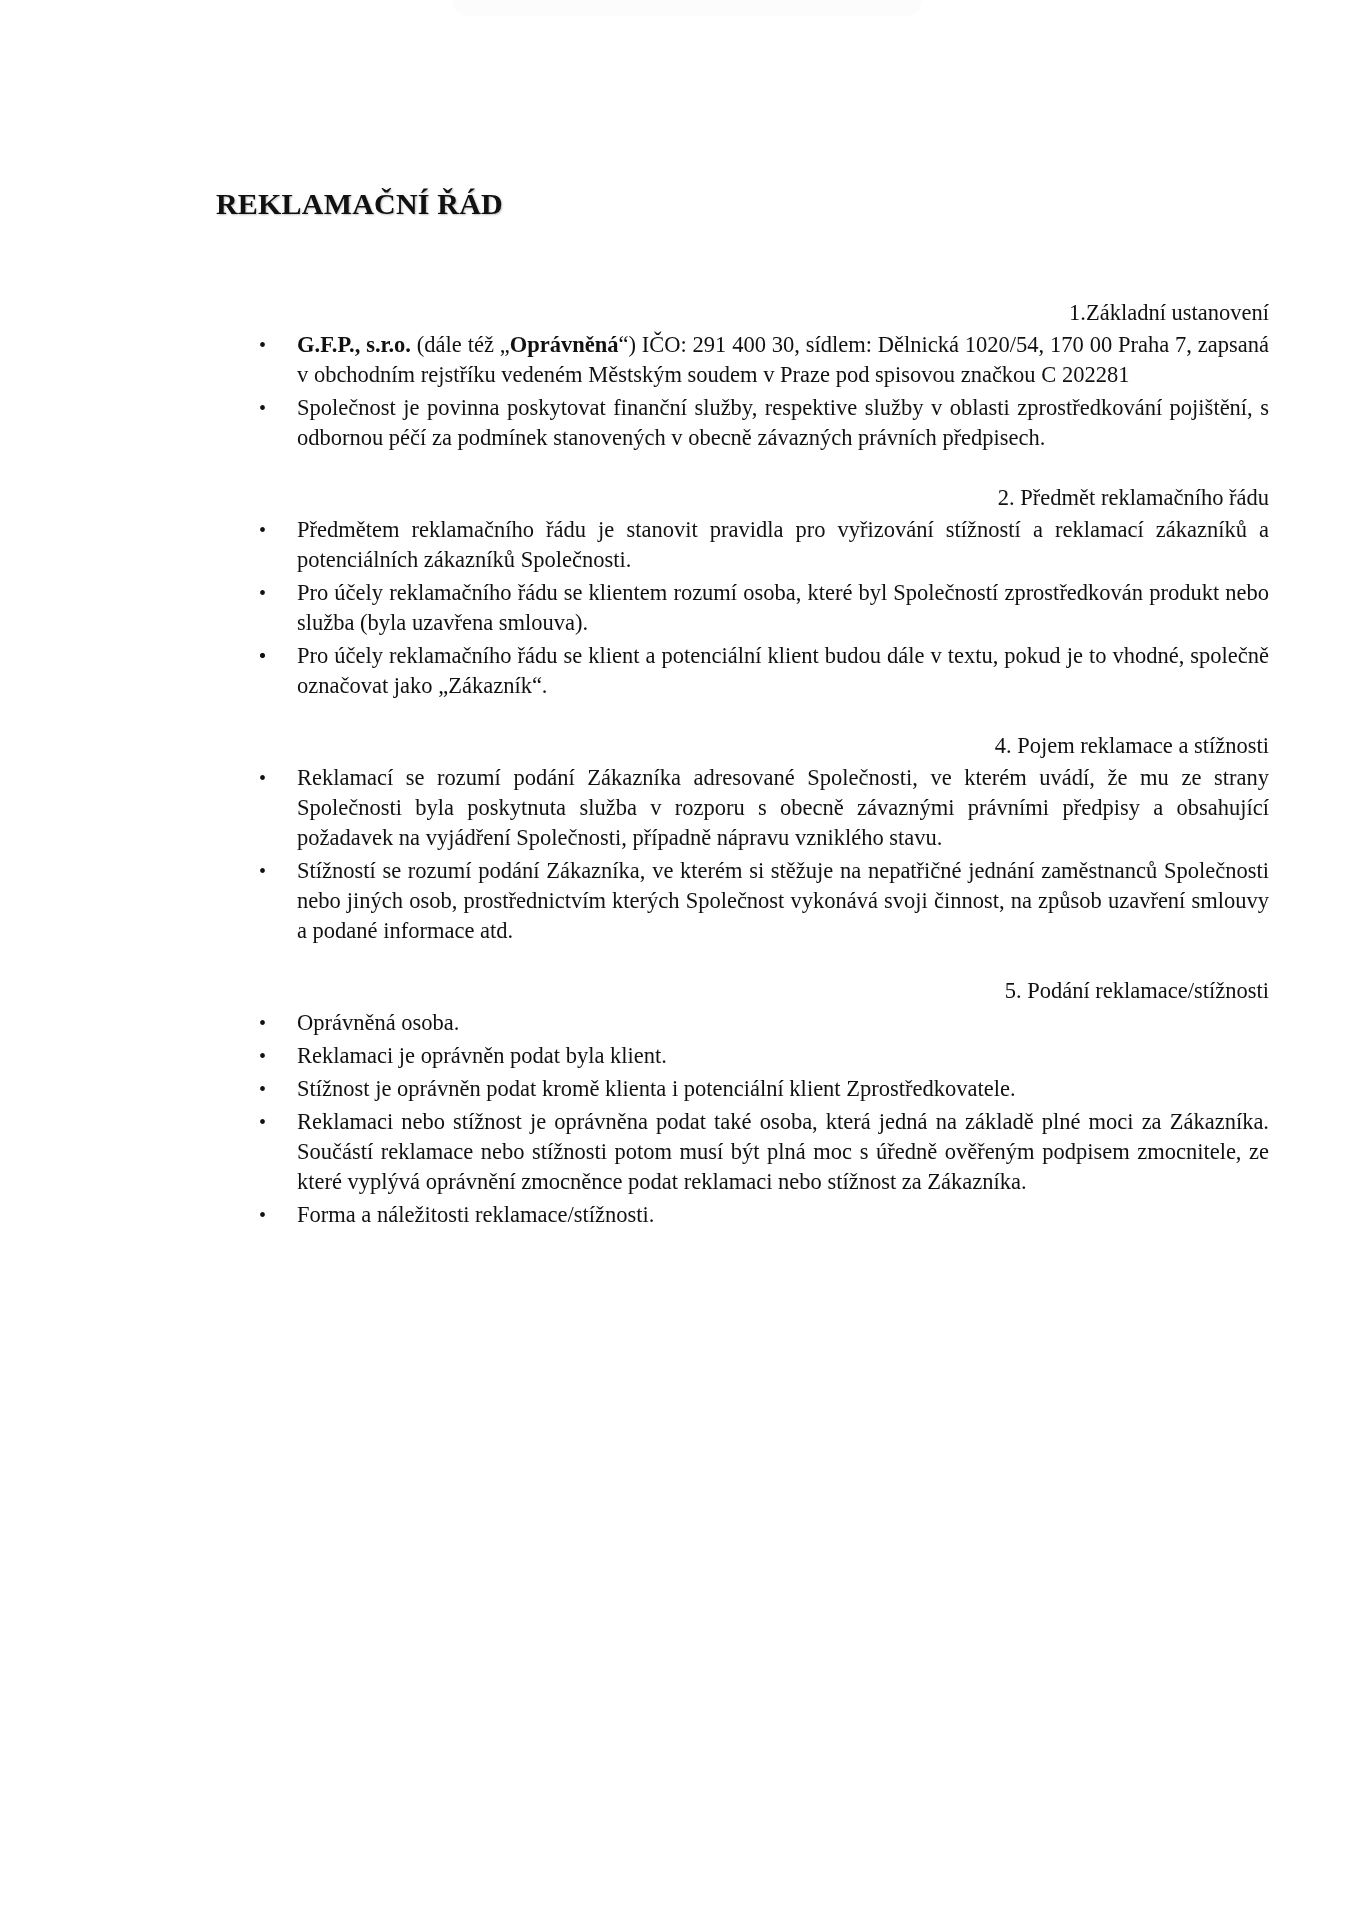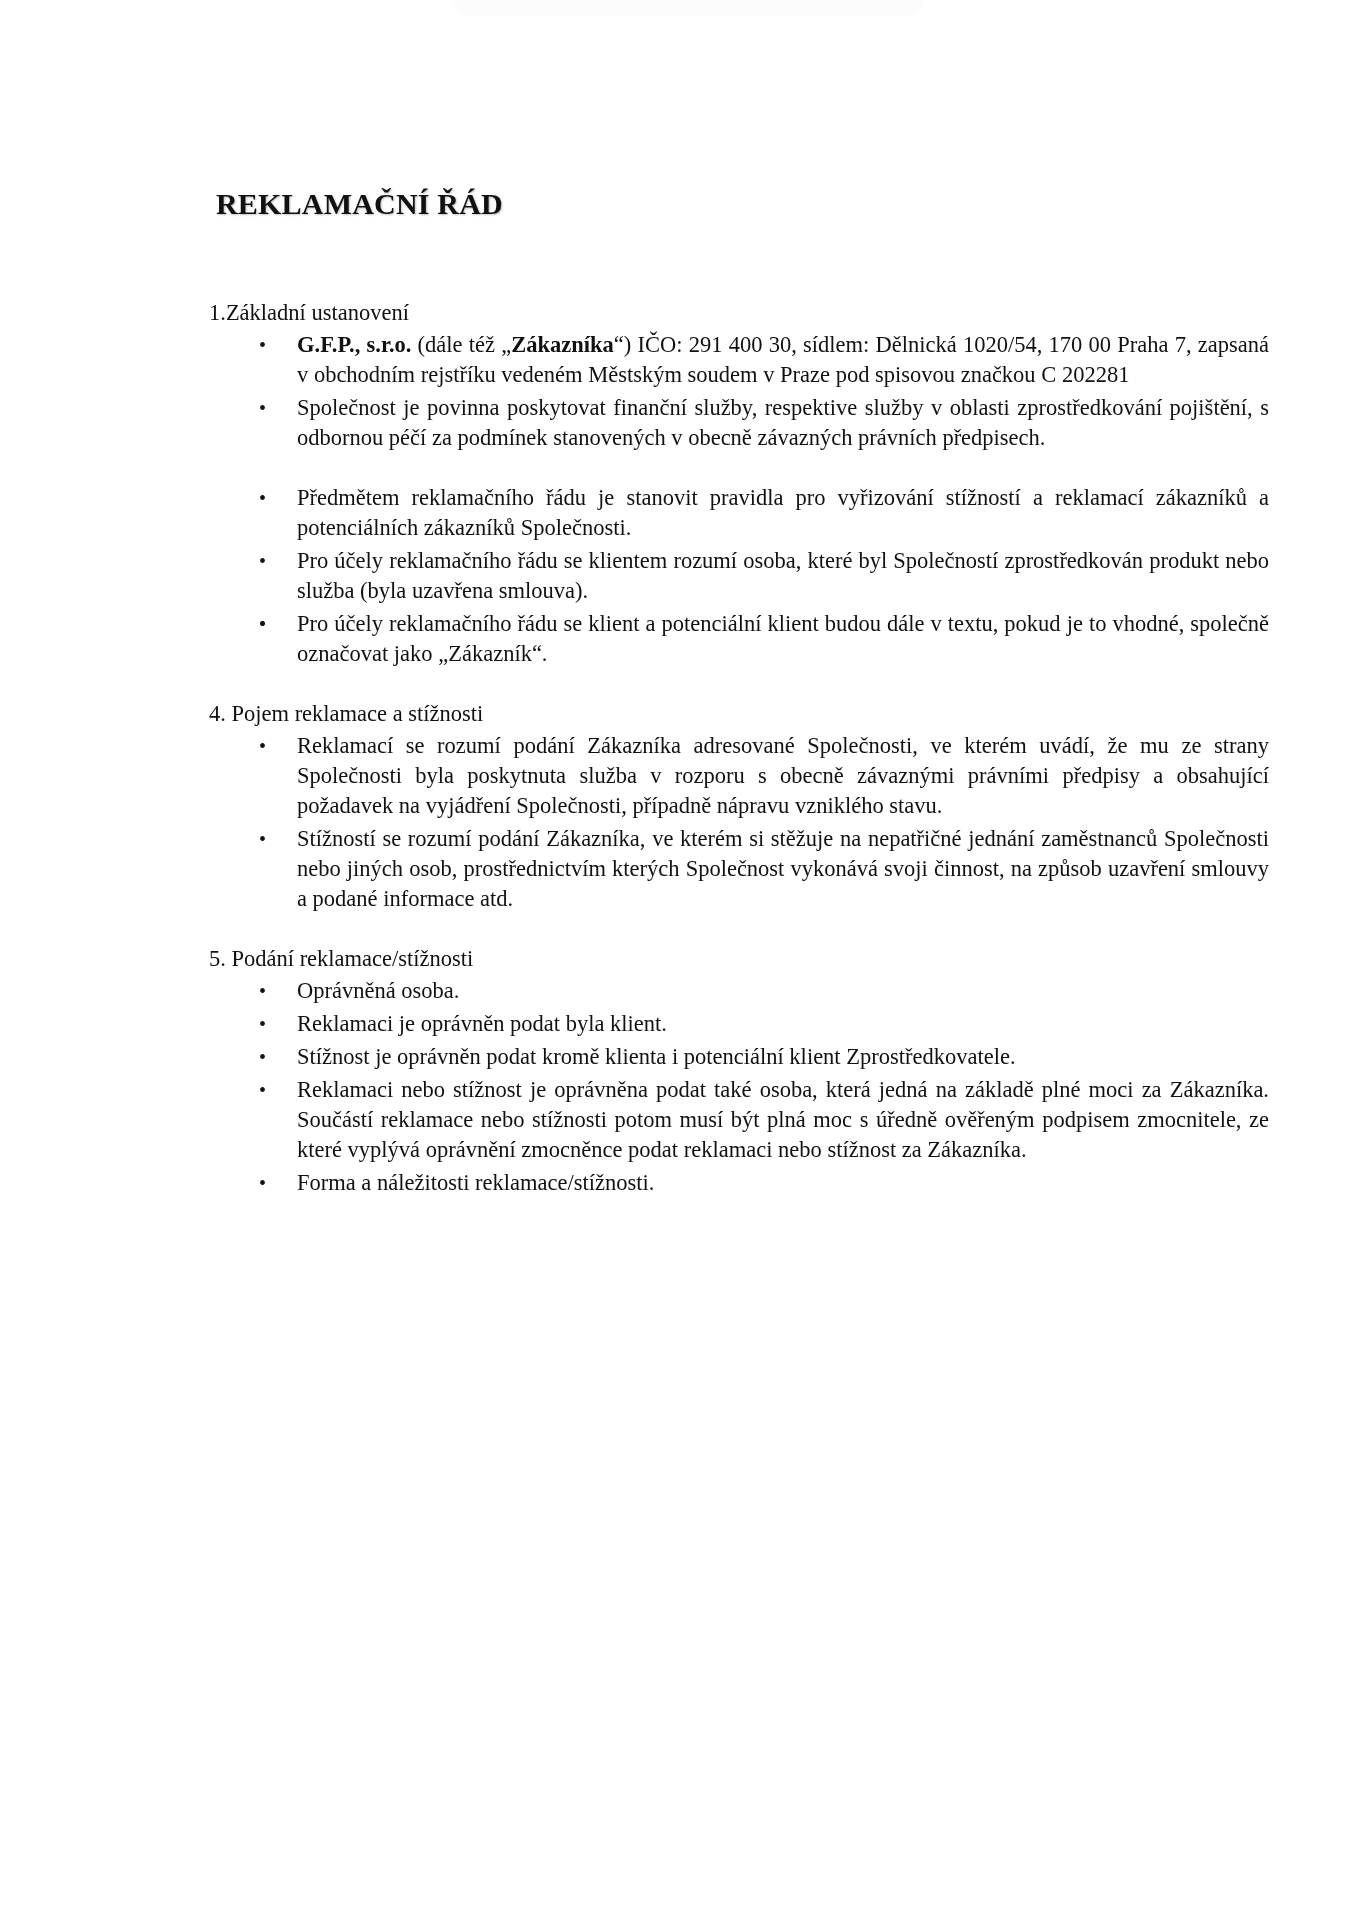--- a/index.html
+++ b/index.html
@@ -51,20 +51,21 @@
       font-size: 22.5px;
       line-height: 30px;
     }
     .section {
       margin-bottom: 30px;
     }
     .section-heading {
       margin: 0 0 2px 0;
       font-size: 22.5px;
       font-weight: normal;
+      text-align: right;
     }
     ul.bullets {
       list-style: none;
       margin: 0;
       padding: 0;
     }
     ul.bullets li {
       position: relative;
       padding-left: 88px;
       text-align: justify;
@@ -85,29 +86,30 @@
 
 <div class="page">
   <h1 class="doc-title">REKLAMAČNÍ ŘÁD</h1>
 
   <div class="content">
 
     <div class="section">
       <p class="section-heading">1.Základní ustanovení</p>
       <ul class="bullets">
         <li>
-          <span class="bullet">•</span><b class="strong">G.F.P., s.r.o.</b><span> (dále též „</span><b class="strong">Zákazníka</b><span>“) IČO: 291 400 30, sídlem: Dělnická 1020/54, 170 00 Praha 7, zapsaná v obchodním rejstříku vedeném Městským soudem v Praze pod spisovou značkou C 202281</span>
+          <span class="bullet">•</span><b class="strong">G.F.P., s.r.o.</b><span> (dále též „</span><b class="strong">Oprávněná</b><span>“) IČO: 291 400 30, sídlem: Dělnická 1020/54, 170 00 Praha 7, zapsaná v obchodním rejstříku vedeném Městským soudem v Praze pod spisovou značkou C 202281</span>
         </li>
         <li>
           <span class="bullet">•</span><span>Společnost je povinna poskytovat finanční služby, respektive služby v oblasti zprostředkování pojištění, s odbornou péčí za podmínek stanovených v obecně závazných právních předpisech.</span>
         </li>
       </ul>
     </div>
 
     <div class="section">
+      <p class="section-heading">2. Předmět reklamačního řádu</p>
       <ul class="bullets">
         <li>
           <span class="bullet">•</span><span>Předmětem reklamačního řádu je stanovit pravidla pro vyřizování stížností a reklamací zákazníků a potenciálních zákazníků Společnosti.</span>
         </li>
         <li>
           <span class="bullet">•</span><span>Pro účely reklamačního řádu se klientem rozumí osoba, které byl Společností zprostředkován produkt nebo služba (byla uzavřena smlouva).</span>
         </li>
         <li>
           <span class="bullet">•</span>
         </li>

